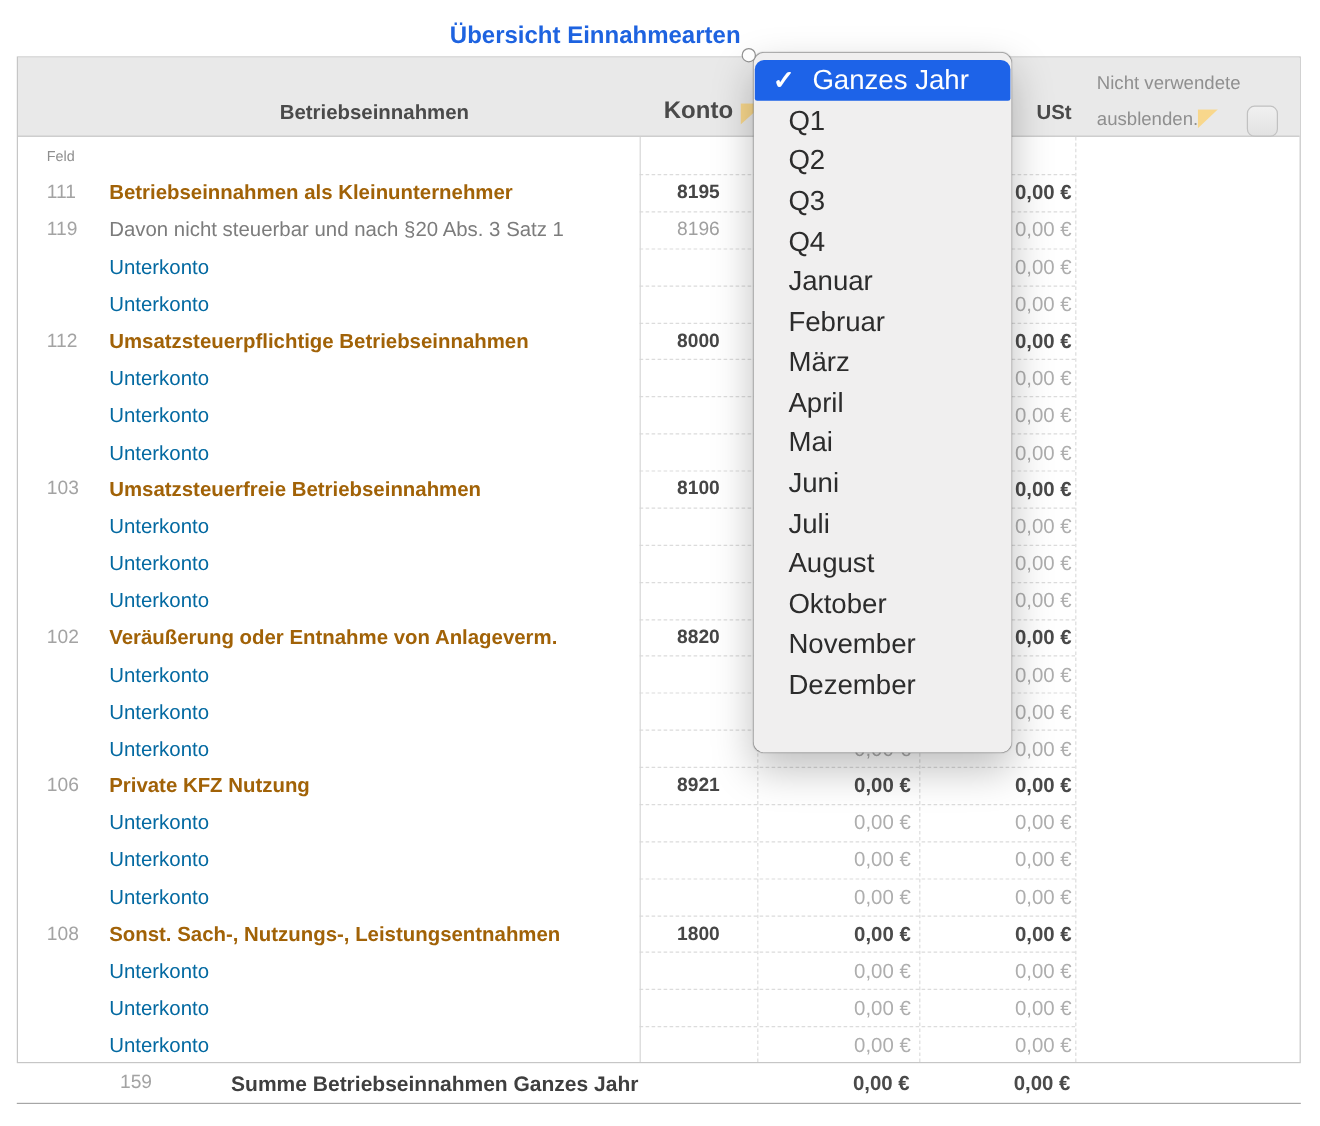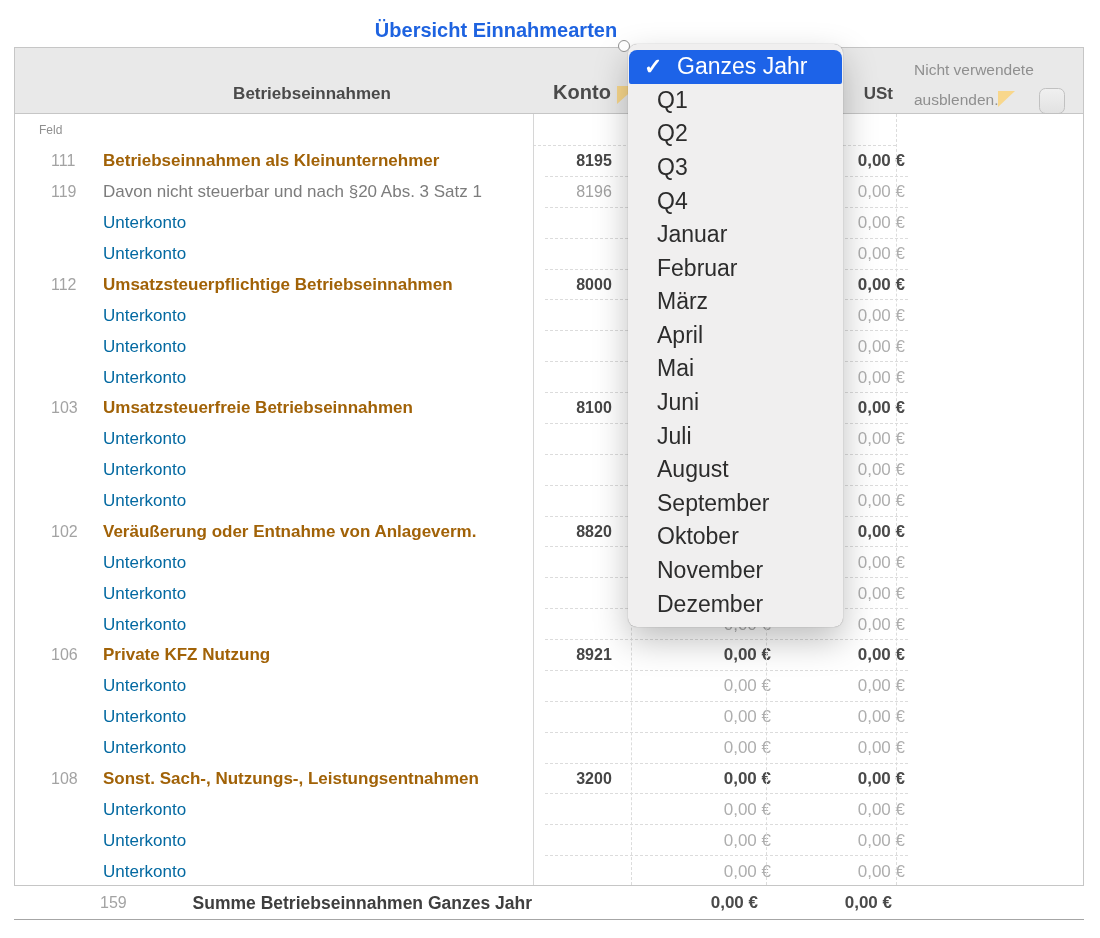--- a/index.html
+++ b/index.html
@@ -30,21 +30,21 @@
   .checkbox{position:absolute;left:1024px;top:40px;width:26px;height:26px;border-radius:6.5px;
         background:linear-gradient(#f0f0f0,#e2e2e2);border:1px solid #c1c1c1;box-sizing:border-box;z-index:2;}
 
   
   .feld-row{position:absolute;top:66px;left:0;right:0;height:32px;display:flex;align-items:center;}
   .feld-row span{padding-left:24px;font-size:12px;color:#8f8f8f;}
   .feld-row::after{content:"";position:absolute;left:518px;width:363px;bottom:0;
         border-bottom:1px dashed #dcdcdc;}
 
   
-  .rows{position:absolute;top:98px;left:12px;right:0;}
+  .rows{position:absolute;top:98px;left:0;right:0;}
   .row{display:flex;align-items:center;height:30.875px;position:relative;}
   .row::after{content:"";position:absolute;left:518px;width:363px;bottom:0;
         border-bottom:1px dashed #dcdcdc;}
   .row:last-child::after{border-bottom:none;}
   .c-feld{flex:0 0 76px;padding-left:24px;box-sizing:border-box;font-size:16px;color:#a3a3a3;}
   .c-label{flex:0 0 442px;font-size:17px;white-space:nowrap;overflow:hidden;}
   .c-konto{flex:0 0 98px;text-align:center;font-size:16px;}
   .c-amount{flex:0 0 135px;text-align:right;padding-right:7px;box-sizing:border-box;font-size:17px;}
   .c-ust{flex:0 0 130px;text-align:right;padding-right:3px;box-sizing:border-box;font-size:17px;}
   .row.main .c-label{font-weight:700;color:#a16207;}
@@ -246,21 +246,21 @@
         <div class="row unterkonto">
           <div class="c-feld"></div>
           <div class="c-label">Unterkonto</div>
           <div class="c-konto"></div>
           <div class="c-amount">0,00 €</div>
           <div class="c-ust">0,00 €</div>
         </div>
         <div class="row main">
           <div class="c-feld">108</div>
           <div class="c-label">Sonst. Sach-, Nutzungs-, Leistungsentnahmen</div>
-          <div class="c-konto">3200</div>
+          <div class="c-konto">1800</div>
           <div class="c-amount">0,00 €</div>
           <div class="c-ust">0,00 €</div>
         </div>
         <div class="row unterkonto">
           <div class="c-feld"></div>
           <div class="c-label">Unterkonto</div>
           <div class="c-konto"></div>
           <div class="c-amount">0,00 €</div>
           <div class="c-ust">0,00 €</div>
         </div>
@@ -328,23 +328,20 @@
       <div class="menu-item">
         <span>Juni</span>
       </div>
       <div class="menu-item">
         <span>Juli</span>
       </div>
       <div class="menu-item">
         <span>August</span>
       </div>
       <div class="menu-item">
-        <span>September</span>
-      </div>
-      <div class="menu-item">
         <span>Oktober</span>
       </div>
       <div class="menu-item">
         <span>November</span>
       </div>
       <div class="menu-item">
         <span>Dezember</span>
       </div>
     </div>
   <div class="anchor"></div>

